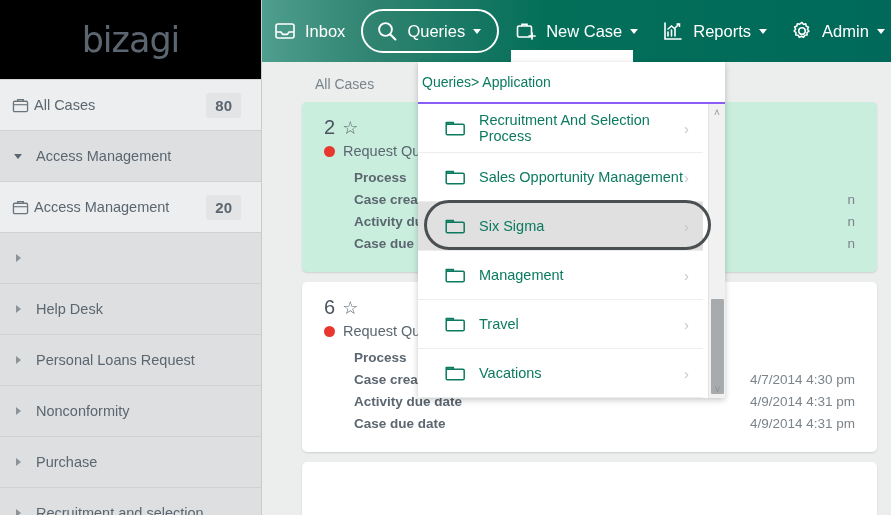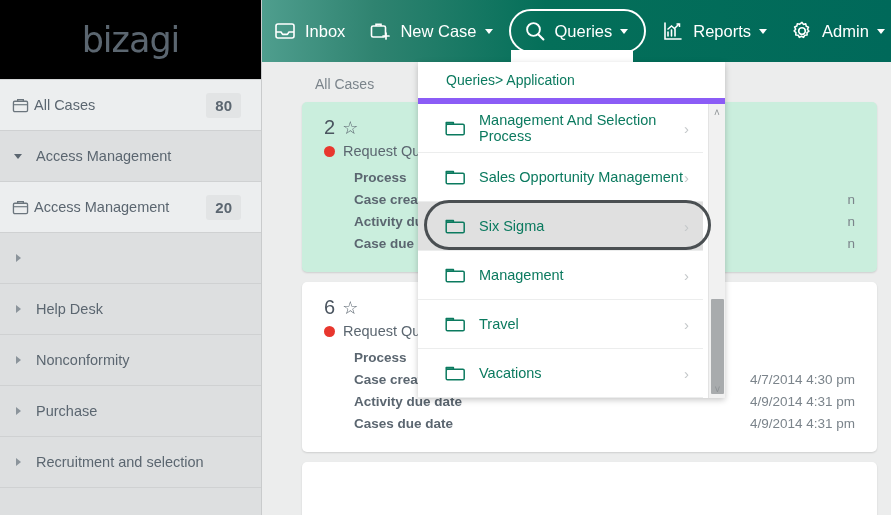--- a/index.html
+++ b/index.html
@@ -106,22 +106,22 @@
   .row .k{ font-weight:bold; color:#5b6670; }
   .row .v{ margin-left:auto; color:#7b848b; }
 
   
   #dropdown{
     position:absolute; left:418px; top:62px; width:307px; height:336px;
     background:#ffffff; box-shadow:0 2px 6px rgba(0,0,0,.22);
     z-index:40;
   }
   #dd-head{
-    height:42px; display:flex; align-items:center; padding-left:28px;
-    color:#0b7a5f; font-size:14px; border-bottom:6px solid #8b5cf6;
+    height:42px; display:flex; align-items:center; padding-left:4px;
+    color:#0b7a5f; font-size:14px; border-bottom:2px solid #8b5cf6;
   }
   #dd-list{
     position:relative; height:294px; overflow:hidden;
   }
   .dd-item{
     position:relative; height:49px; display:flex; align-items:center;
     padding:0 0 0 27px; border-bottom:1px solid #eceded;
     font-size:14.5px; color:#0b7a5f; cursor:pointer;
     width:285px;
   }
@@ -194,20 +194,26 @@
         <div class="side-row mid">
           <span class="twisty">
             <i class="caret-r"></i>
           </span>
           <span class="lbl">Help Desk</span>
         </div>
         <div class="side-row mid">
           <span class="twisty">
             <i class="caret-r"></i>
           </span>
+          <span class="lbl">Personal Loans Request</span>
+        </div>
+        <div class="side-row mid">
+          <span class="twisty">
+            <i class="caret-r"></i>
+          </span>
           <span class="lbl">Nonconformity</span>
         </div>
         <div class="side-row mid">
           <span class="twisty">
             <i class="caret-r"></i>
           </span>
           <span class="lbl">Purchase</span>
         </div>
         <div class="side-row mid">
           <span class="twisty">
@@ -221,42 +227,42 @@
   <div id="topbar">
 
     <div class="nav-item">
       <span class="nav-ico">
         <svg width="22" height="20" viewBox="0 0 22 20">
           <rect x="2" y="3" width="18" height="14" rx="2" fill="none" stroke="#fff" stroke-width="1.6"></rect>
           <path d="M2 11h5l1.6 2.4h4.8L15 11h5" fill="none" stroke="#fff" stroke-width="1.6" stroke-linejoin="round"></path>
         </svg>
       </span>
       <span>Inbox</span>
+    </div>
+
+    <div class="nav-item" id="queries-item">
+      <span class="nav-ico">
+        <svg width="22" height="22" viewBox="0 0 22 22">
+          <circle cx="9.5" cy="9.5" r="6.4" fill="none" stroke="#fff" stroke-width="1.9"></circle>
+          <path d="M14.4 14.4L19.4 19.4" stroke="#fff" stroke-width="2.1" stroke-linecap="round"></path>
+        </svg>
+      </span>
+      <span>Queries</span>
+      <span class="nav-caret"></span>
     </div>
 
     <div class="nav-item">
       <span class="nav-ico">
         <svg width="22" height="21" viewBox="0 0 22 21">
           <rect x="2.5" y="5" width="14" height="11" rx="1.6" fill="none" stroke="#fff" stroke-width="1.6"></rect>
           <path d="M7 5V3.4h5V5" fill="none" stroke="#fff" stroke-width="1.6"></path>
           <path d="M17 12v6M14 15h6" stroke="#fff" stroke-width="1.7" stroke-linecap="round"></path>
         </svg>
       </span>
       <span>New Case</span>
-      <span class="nav-caret"></span>
-    </div>
-
-    <div class="nav-item" id="queries-item">
-      <span class="nav-ico">
-        <svg width="22" height="22" viewBox="0 0 22 22">
-          <circle cx="9.5" cy="9.5" r="6.4" fill="none" stroke="#fff" stroke-width="1.9"></circle>
-          <path d="M14.4 14.4L19.4 19.4" stroke="#fff" stroke-width="2.1" stroke-linecap="round"></path>
-        </svg>
-      </span>
-      <span>Queries</span>
       <span class="nav-caret"></span>
     </div>
 
     <div class="nav-item">
       <span class="nav-ico">
         <svg width="22" height="21" viewBox="0 0 22 21">
           <path d="M3 2v16h16" fill="none" stroke="#fff" stroke-width="1.6" stroke-linecap="round"></path>
           <path d="M6 15v-4M9.5 15V9M13 15v-7" stroke="#fff" stroke-width="1.6" stroke-linecap="round"></path>
           <path d="M5.5 8.5l4-3.5 3 2.5 4.5-4.5" fill="none" stroke="#fff" stroke-width="1.5"></path>
           <path d="M14.5 3h3v3" fill="none" stroke="#fff" stroke-width="1.5"></path>
@@ -327,41 +333,41 @@
             </div>
             <div class="row">
               <span class="k">Case creation date</span>
               <span class="v">4/7/2014 4:30 pm</span>
             </div>
             <div class="row">
               <span class="k">Activity due date</span>
               <span class="v">4/9/2014 4:31 pm</span>
             </div>
             <div class="row">
-              <span class="k">Cases due date</span>
+              <span class="k">Case due date</span>
               <span class="v">4/9/2014 4:31 pm</span>
             </div>
           </div>
         </div>
         <div class="card white" style="min-height: 60px;"></div>
       </div>
   </div>
 
   <div id="dropdown">
     <div id="dd-head">Queries&gt; Application</div>
     <div id="dd-list">
       <div id="dd-items">
           <div class="dd-item">
             <span class="folder">
               <svg width="21" height="18" viewBox="0 0 21 18">
                 <path d="M1.2 5.2h7.2V3.6h-7.2z" fill="none" stroke="#0b7a5f" stroke-width="1.5" stroke-linejoin="round"></path>
                 <rect x="1.2" y="5.2" width="18" height="10.6" rx="1.3" fill="none" stroke="#0b7a5f" stroke-width="1.5"></rect>
               </svg>
             </span>
-            <span>Management And Selection Process</span>
+            <span>Recruitment And Selection Process</span>
             <span class="chev">›</span>
           </div>
           <div class="dd-item">
             <span class="folder">
               <svg width="21" height="18" viewBox="0 0 21 18">
                 <path d="M1.2 5.2h7.2V3.6h-7.2z" fill="none" stroke="#0b7a5f" stroke-width="1.5" stroke-linejoin="round"></path>
                 <rect x="1.2" y="5.2" width="18" height="10.6" rx="1.3" fill="none" stroke="#0b7a5f" stroke-width="1.5"></rect>
               </svg>
             </span>
             <span>Sales Opportunity Management</span>

